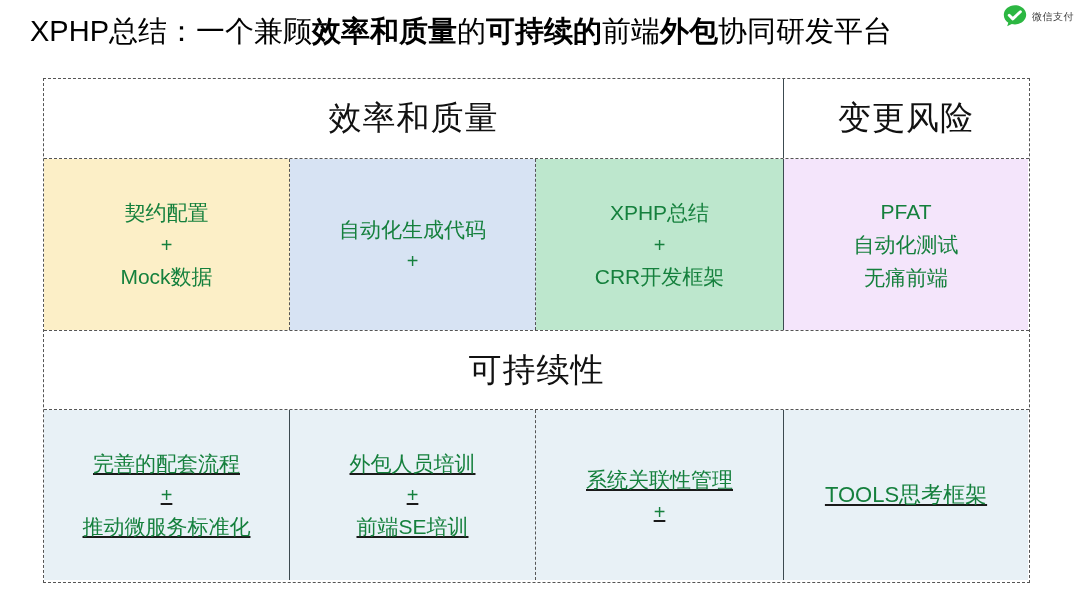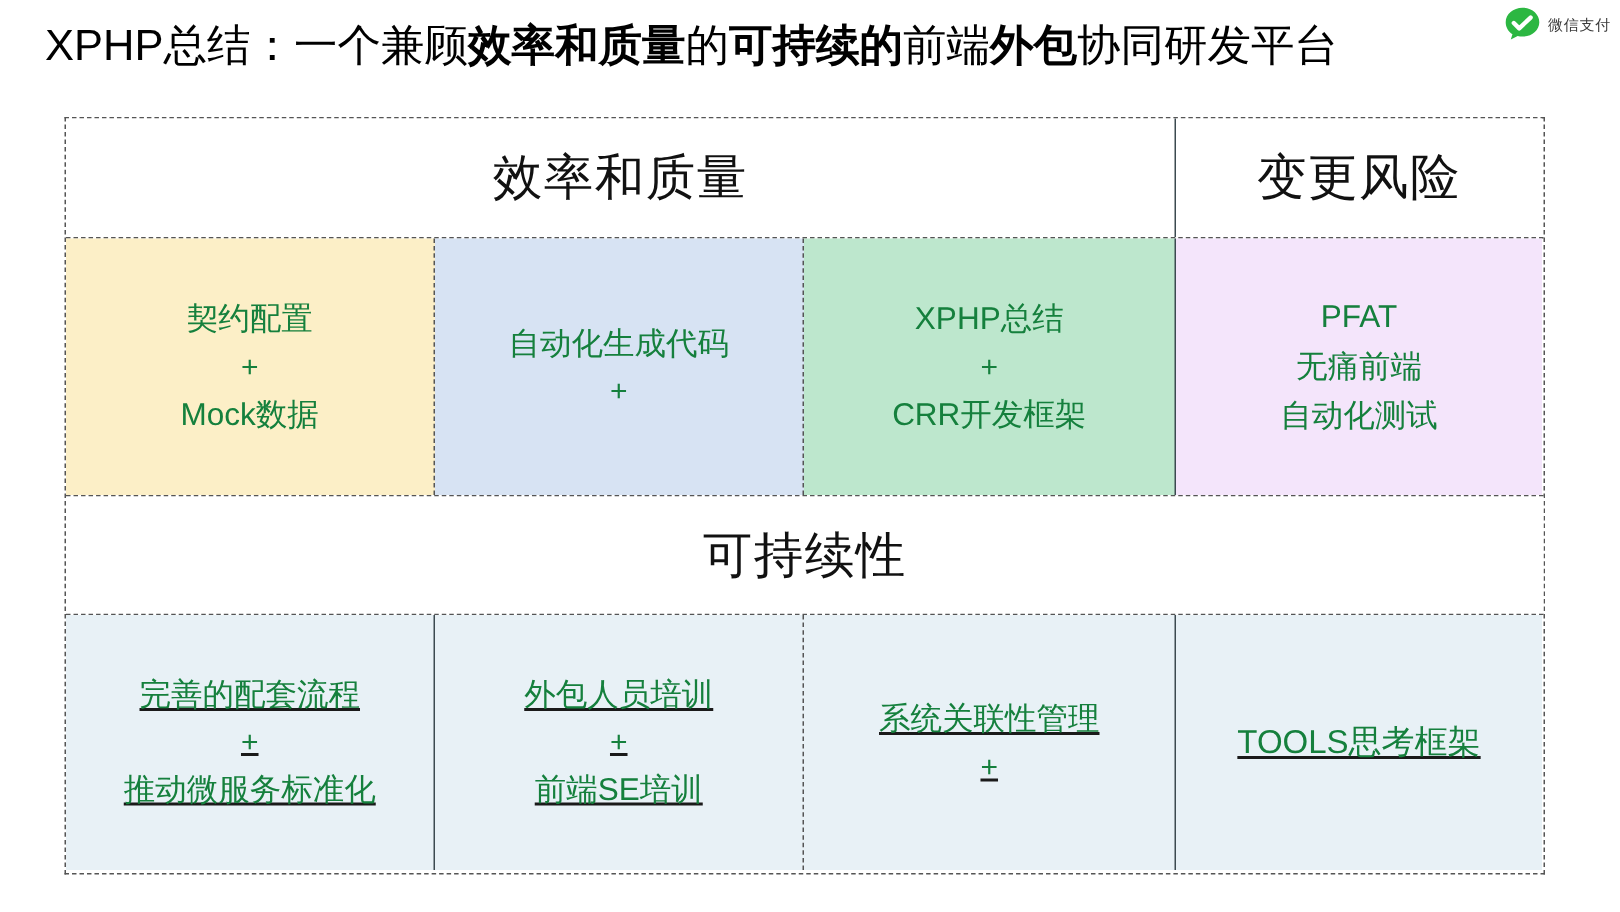--- a/index.html
+++ b/index.html
@@ -189,22 +189,22 @@
       <span class="cell-line">自动化生成代码</span>
       <span class="cell-line plus">+</span>
     </div>
     <div class="cell c3 bg-green sep-solid">
       <span class="cell-line">XPHP总结</span>
       <span class="cell-line plus">+</span>
       <span class="cell-line">CRR开发框架</span>
     </div>
     <div class="cell c4 bg-pink">
       <span class="cell-line">PFAT</span>
+      <span class="cell-line">自动化测试</span>
       <span class="cell-line">无痛前端</span>
-      <span class="cell-line">自动化测试</span>
     </div>
   </div>
 
   <div class="row row-sub">
     <div class="cell span4 bg-white">
       <span class="head-text">可持续性</span>
     </div>
   </div>
 
   <div class="row row-bottom">

